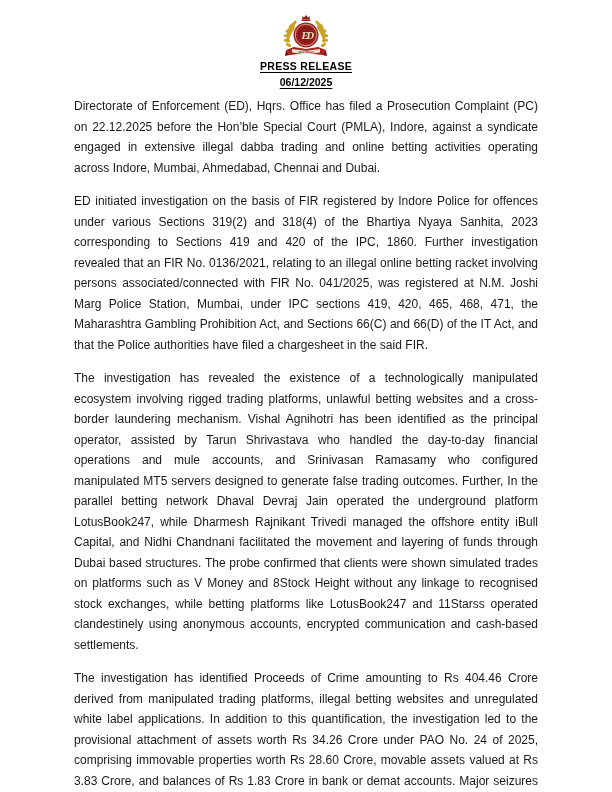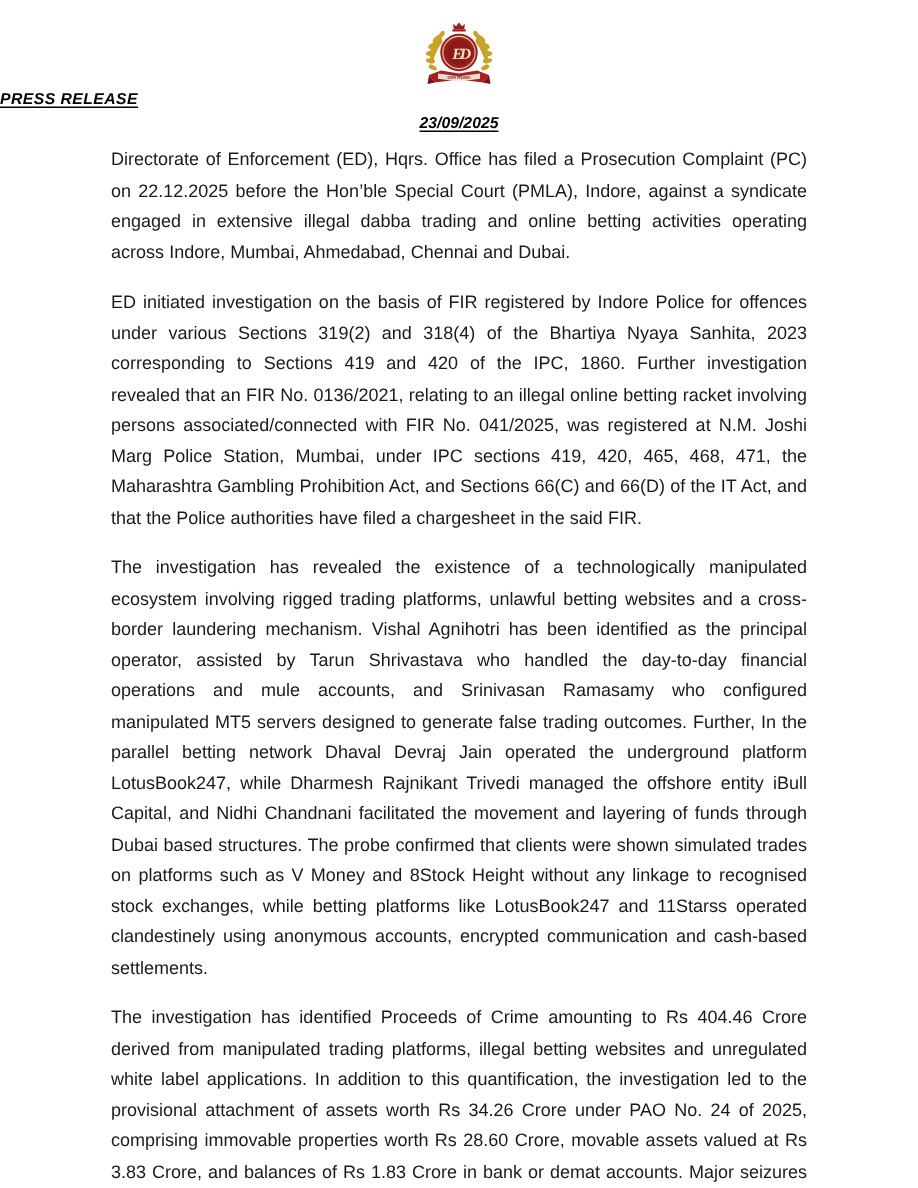--- a/index.html
+++ b/index.html
@@ -36,22 +36,22 @@
   }
   .emblem {
     width: 54px;
     height: 46px;
     display: block;
   }
 
   
   .title-block {
     width: 100%;
+    text-align: center;
     margin-top: 4px;
-    font-style: italic;
   }
   .press-release-title {
     display: inline-block;
     font-size: 10.5px;
     font-weight: bold;
     letter-spacing: 0.3px;
     text-decoration: underline;
     text-underline-offset: 2px;
     line-height: 15px;
   }
@@ -135,21 +135,21 @@
       <path d="M94 72 L86 82 L96 84 Z" fill="#7d1414"></path>
       <path d="M26 70 L54 73.5 L82 70 L82 77 L54 80.5 L26 77 Z" fill="#f6efe0" opacity="0.92"></path>
       <text x="54" y="77.5" text-anchor="middle" font-size="5" fill="#8c1a1a" font-family="'Liberation Sans', sans-serif" font-weight="bold">प्रवर्तन निदेशालय</text>
     </svg>
   </div>
 
   <div class="title-block">
     <div>
       <span class="press-release-title">PRESS RELEASE</span>
     </div>
-    <span class="press-release-date">23/09/2025</span>
+    <span class="press-release-date">06/12/2025</span>
   </div>
 
   <div class="body-area">
     <p class="para">Directorate of Enforcement (ED), Hqrs. Office has filed a Prosecution Complaint (PC) on 22.12.2025 before the Hon’ble Special Court (PMLA), Indore, against a syndicate engaged in extensive illegal dabba trading and online betting activities operating across Indore, Mumbai, Ahmedabad, Chennai and Dubai.</p>
     <p class="para">ED initiated investigation on the basis of FIR registered by Indore Police for offences under various Sections 319(2) and 318(4) of the Bhartiya Nyaya Sanhita, 2023 corresponding to Sections 419 and 420 of the IPC, 1860. Further investigation revealed that an FIR No. 0136/2021, relating to an illegal online betting racket involving persons associated/connected with FIR No. 041/2025, was registered at N.M. Joshi Marg Police Station, Mumbai, under IPC sections 419, 420, 465, 468, 471, the Maharashtra Gambling Prohibition Act, and Sections 66(C) and 66(D) of the IT Act, and that the Police authorities have filed a chargesheet in the said FIR.</p>
     <p class="para">The investigation has revealed the existence of a technologically manipulated ecosystem involving rigged trading platforms, unlawful betting websites and a cross-border laundering mechanism. Vishal Agnihotri has been identified as the principal operator, assisted by Tarun Shrivastava who handled the day-to-day financial operations and mule accounts, and Srinivasan Ramasamy who configured manipulated MT5 servers designed to generate false trading outcomes. Further, In the parallel betting network Dhaval Devraj Jain operated the underground platform LotusBook247, while Dharmesh Rajnikant Trivedi managed the offshore entity iBull Capital, and Nidhi Chandnani facilitated the movement and layering of funds through Dubai based structures. The probe confirmed that clients were shown simulated trades on platforms such as V Money and 8Stock Height without any linkage to recognised stock exchanges, while betting platforms like LotusBook247 and 11Starss operated clandestinely using anonymous accounts, encrypted communication and cash-based settlements.</p>
     <p class="para">The investigation has identified Proceeds of Crime amounting to Rs 404.46 Crore derived from manipulated trading platforms, illegal betting websites and unregulated white label applications. In addition to this quantification, the investigation led to the provisional attachment of assets worth Rs 34.26 Crore under PAO No. 24 of 2025, comprising immovable properties worth Rs 28.60 Crore, movable assets valued at Rs 3.83 Crore, and balances of Rs 1.83 Crore in bank or demat accounts. Major seizures effected during search proceedings included more than Rs 5.21 Crore in cash, 59.9 kilograms of silver bars and a 100-gram gold bar. The ED also secured high value luxury items including jewellery worth approximately Rs 1.94 Crore and luxury watches valued at Rs 4.77 Crore, along with frozen cryptocurrency holdings exceeding Rs 0.41 Crore. These properties represent the material proceeds generated and possessed by members of the syndicate through their unlawful activities.</p>
 
   </div>
 

